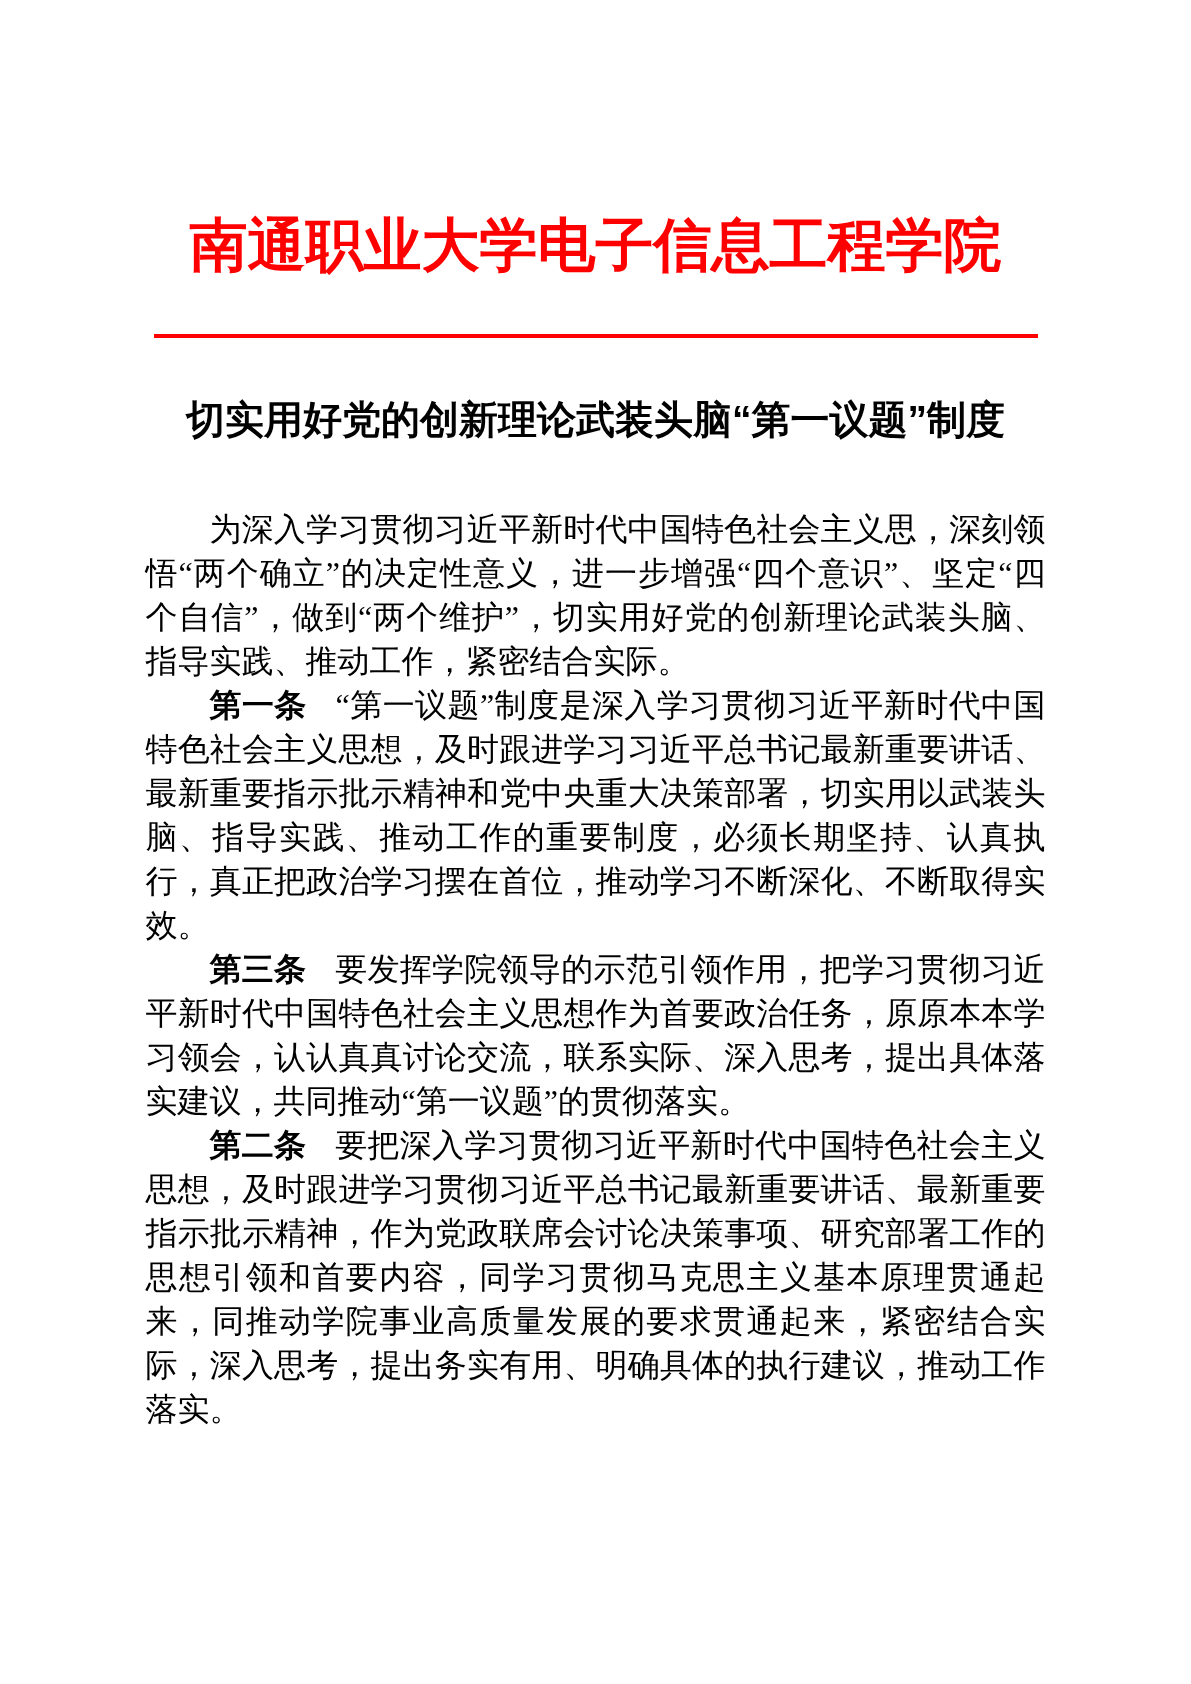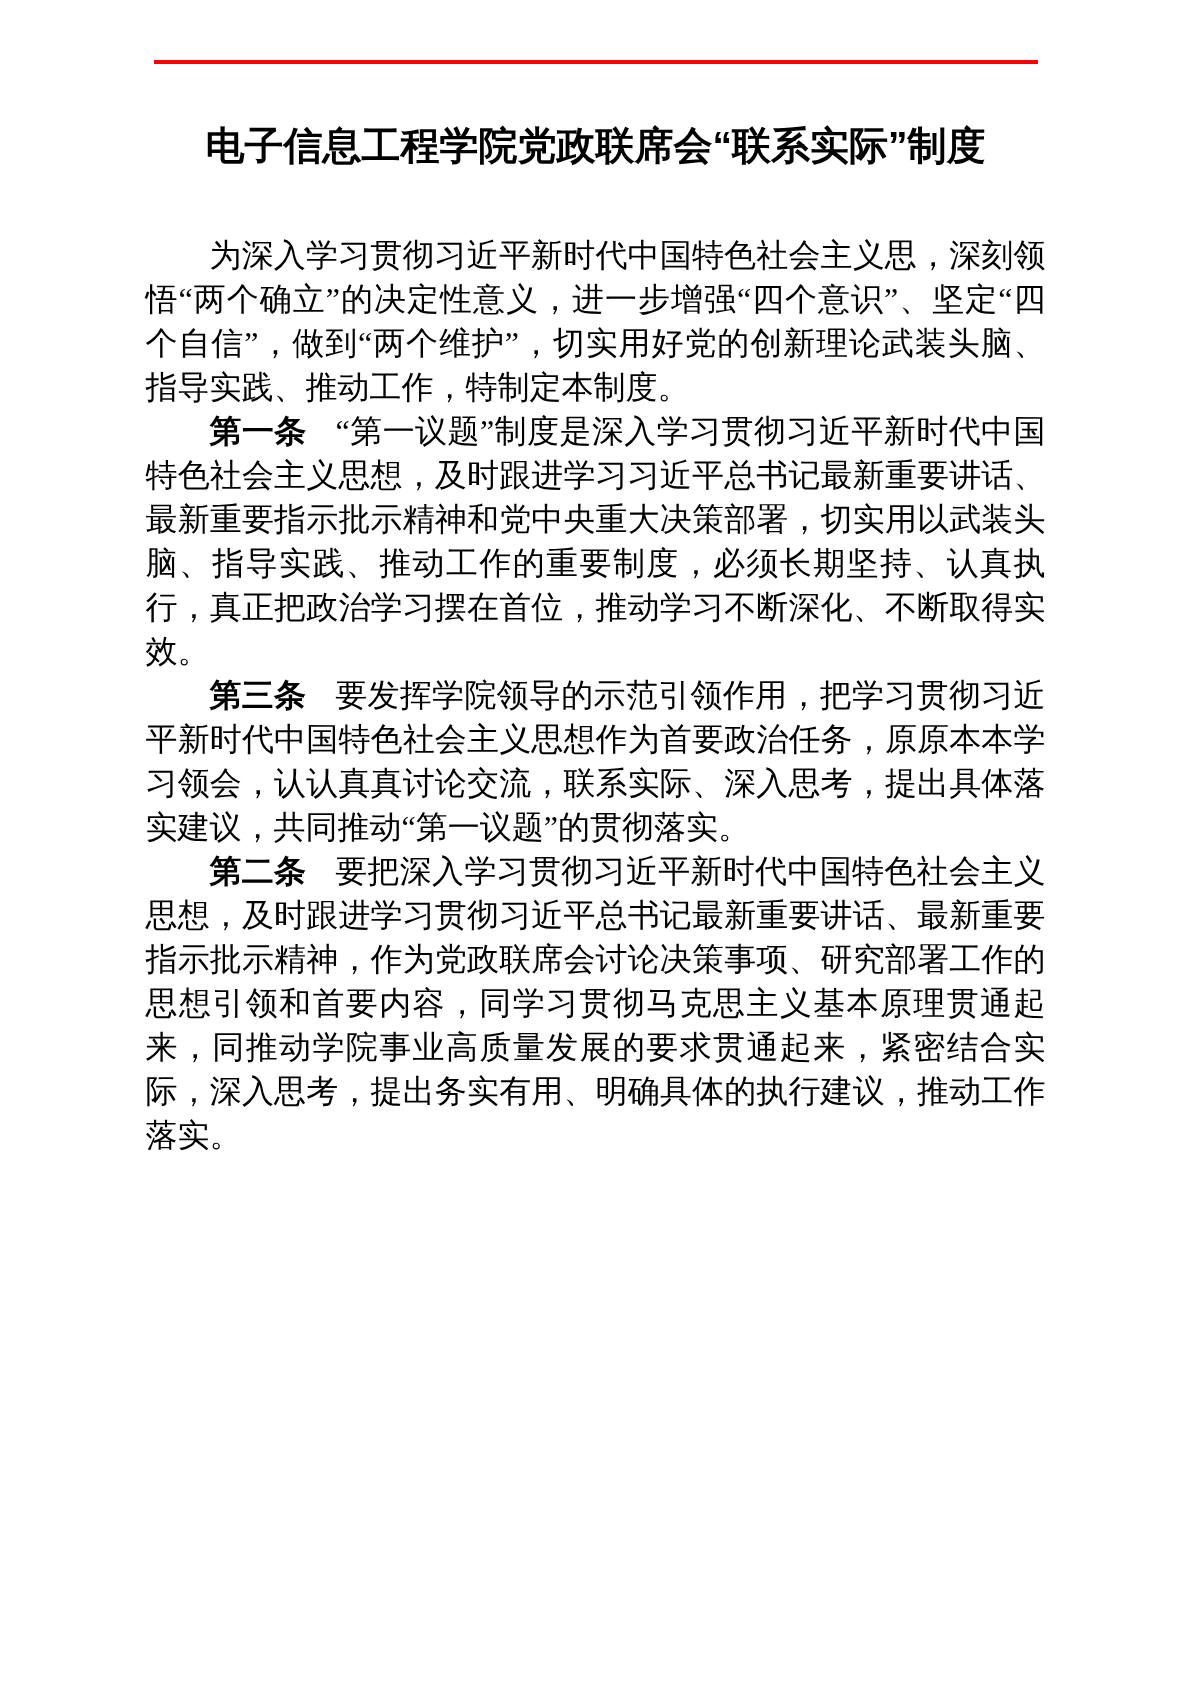--- a/index.html
+++ b/index.html
@@ -59,28 +59,29 @@
   }
   .para-label:not(:empty) {
     margin-right: 0.9em;
   }
 </style>
 </head>
 <body>
 
 <div class="page">
 
+  <h1 class="letterhead">南通职业大学电子信息工程学院</h1>
 
   <div class="divider"></div>
 
-  <h2 class="doc-title">电子信息工程学院党政联席会“联系实际”制度</h2>
+  <h2 class="doc-title">切实用好党的创新理论武装头脑“第一议题”制度</h2>
 
   <div class="body-text">
 
-    <p class="para"><span class="para-label"></span><span>为深入学习贯彻习近平新时代中国特色社会主义思，深刻领悟“两个确立”的决定性意义，进一步增强“四个意识”、坚定“四个自信”，做到“两个维护”，切实用好党的创新理论武装头脑、指导实践、推动工作，特制定本制度。</span></p>
+    <p class="para"><span class="para-label"></span><span>为深入学习贯彻习近平新时代中国特色社会主义思，深刻领悟“两个确立”的决定性意义，进一步增强“四个意识”、坚定“四个自信”，做到“两个维护”，切实用好党的创新理论武装头脑、指导实践、推动工作，紧密结合实际。</span></p>
 
     <p class="para"><span class="para-label">第一条</span><span>“第一议题”制度是深入学习贯彻习近平新时代中国特色社会主义思想，及时跟进学习习近平总书记最新重要讲话、最新重要指示批示精神和党中央重大决策部署，切实用以武装头脑、指导实践、推动工作的重要制度，必须长期坚持、认真执行，真正把政治学习摆在首位，推动学习不断深化、不断取得实效。</span></p>
 
     <p class="para"><span class="para-label">第三条</span><span>要发挥学院领导的示范引领作用，把学习贯彻习近平新时代中国特色社会主义思想作为首要政治任务，原原本本学习领会，认认真真讨论交流，联系实际、深入思考，提出具体落实建议，共同推动“第一议题”的贯彻落实。</span></p>
 
     <p class="para"><span class="para-label">第二条</span><span>要把深入学习贯彻习近平新时代中国特色社会主义思想，及时跟进学习贯彻习近平总书记最新重要讲话、最新重要指示批示精神，作为党政联席会讨论决策事项、研究部署工作的思想引领和首要内容，同学习贯彻马克思主义基本原理贯通起来，同推动学院事业高质量发展的要求贯通起来，紧密结合实际，深入思考，提出务实有用、明确具体的执行建议，推动工作落实。</span></p>
 
 
   </div>
 

